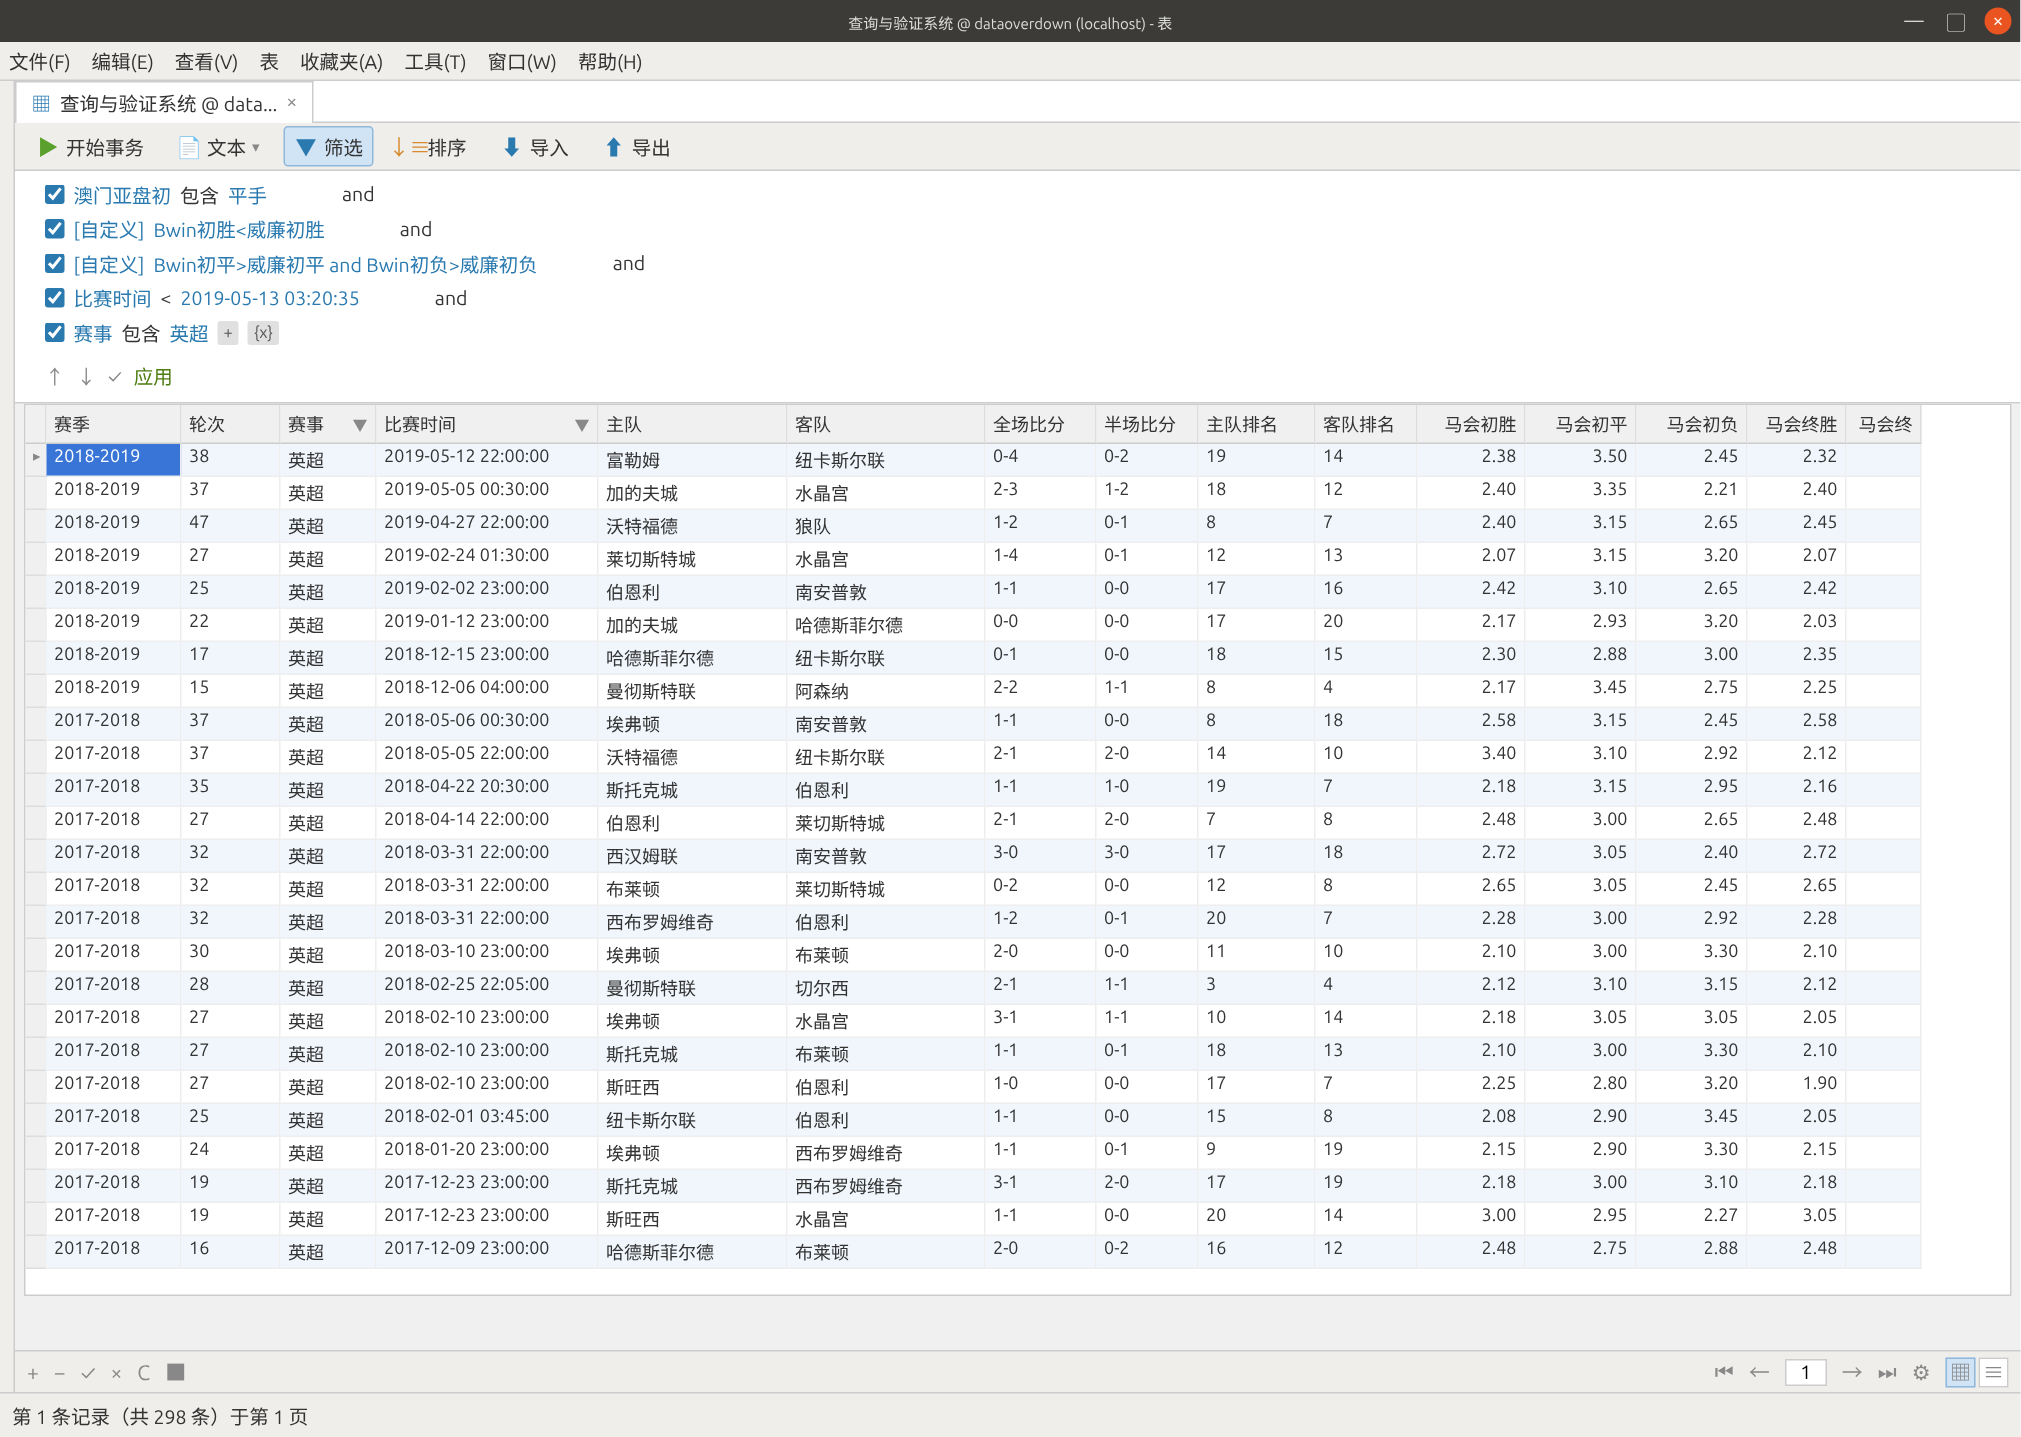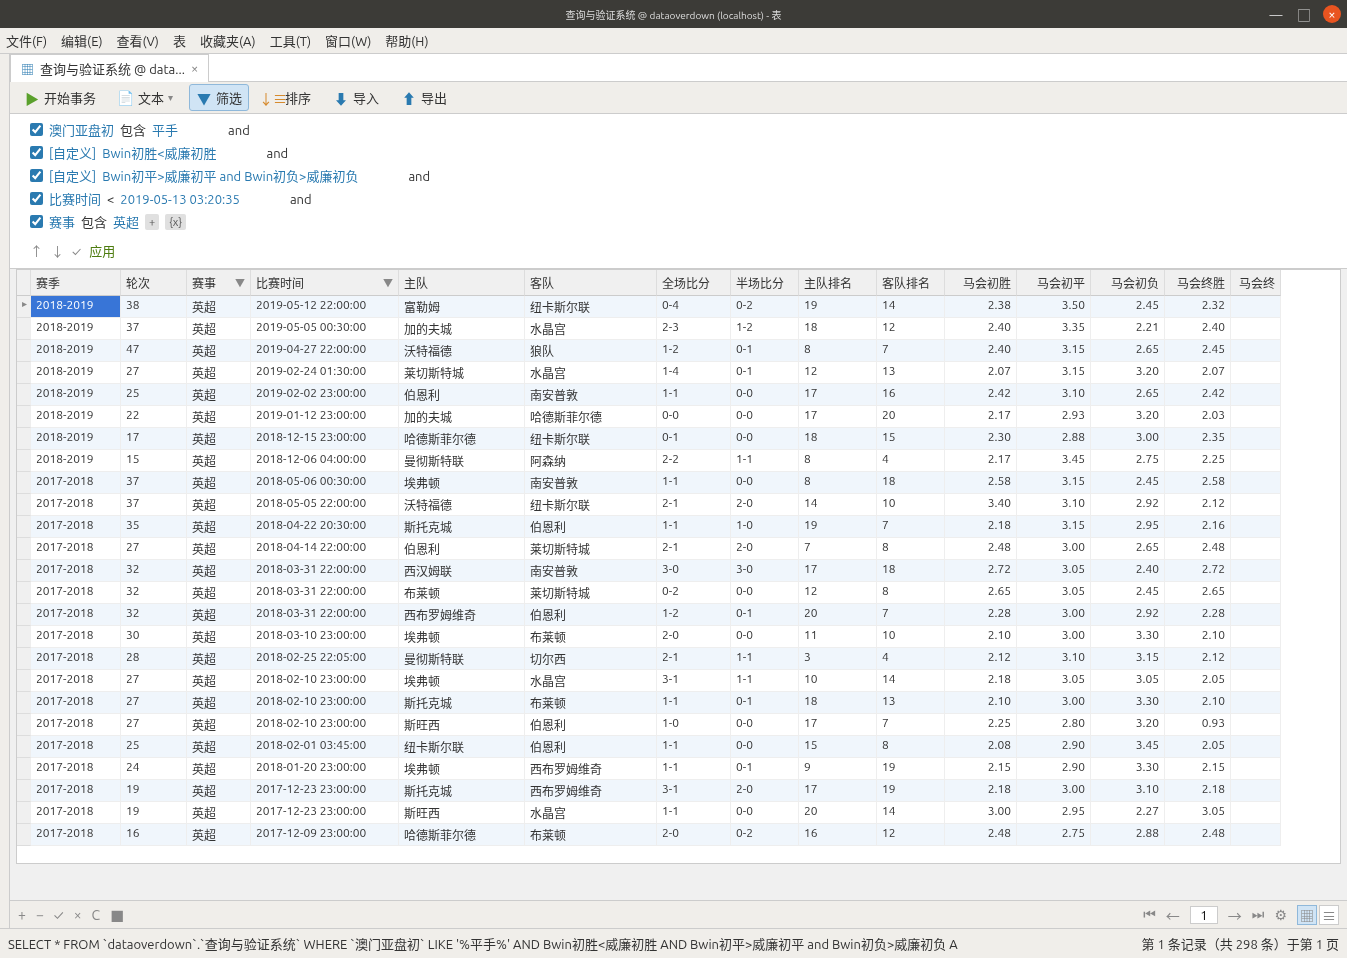--- a/index.html
+++ b/index.html
@@ -485,21 +485,21 @@
         <div class="cell">2018-02-10 23:00:00</div>
         <div class="cell">斯旺西</div>
         <div class="cell">伯恩利</div>
         <div class="cell">1-0</div>
         <div class="cell">0-0</div>
         <div class="cell">17</div>
         <div class="cell">7</div>
         <div class="cell num">2.25</div>
         <div class="cell num">2.80</div>
         <div class="cell num">3.20</div>
-        <div class="cell num">0.93</div>
+        <div class="cell num">1.90</div>
         <div class="cell num"></div>
         <div class="cell row-marker"></div>
         <div class="cell row-even">2017-2018</div>
         <div class="cell row-even">25</div>
         <div class="cell row-even">英超</div>
         <div class="cell row-even">2018-02-01 03:45:00</div>
         <div class="cell row-even">纽卡斯尔联</div>
         <div class="cell row-even">伯恩利</div>
         <div class="cell row-even">1-1</div>
         <div class="cell row-even">0-0</div>
@@ -598,15 +598,14 @@
     <span>⏭</span>
     <span>⚙</span>
     <div class="view-toggle">
       <span class="vbtn active">▦</span>
       <span class="vbtn">≡</span>
     </div>
   </div>
 </div>
 
 <div class="status-bar">
-  <span style="white-space:nowrap;overflow:hidden;max-width:980px">SELECT * FROM `dataoverdown`.`查询与验证系统` WHERE `澳门亚盘初` LIKE '%平手%' AND Bwin初胜&lt;威廉初胜 AND Bwin初平&gt;威廉初平 and Bwin初负&gt;威廉初负 A</span>
   <span>第 1 条记录（共 298 条）于第 1 页</span>
 </div>
 
 </body></html>

